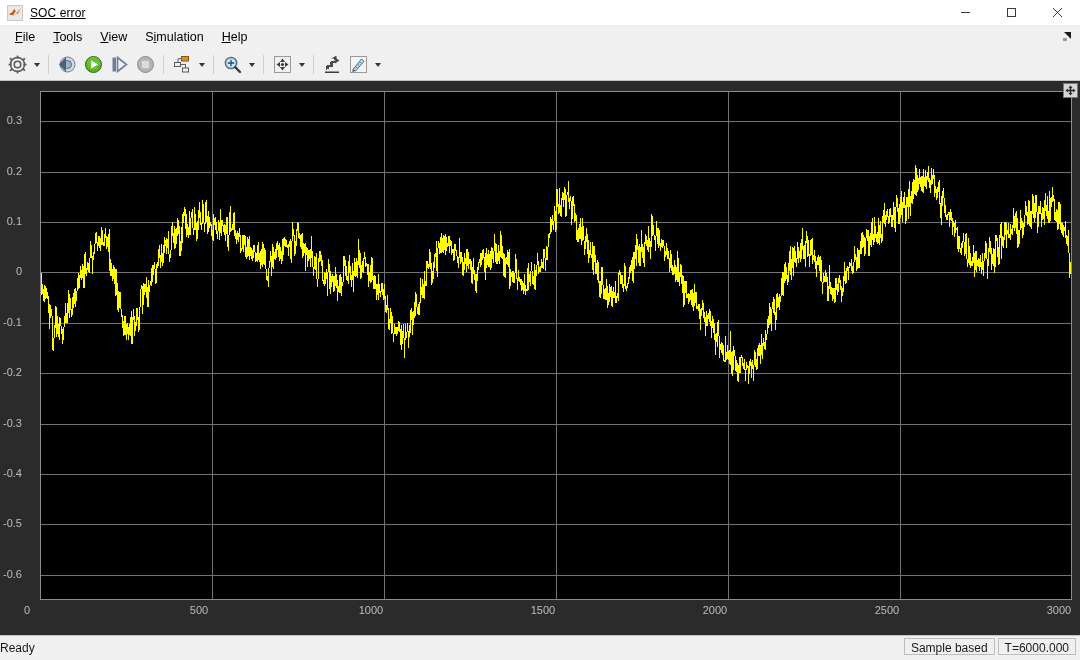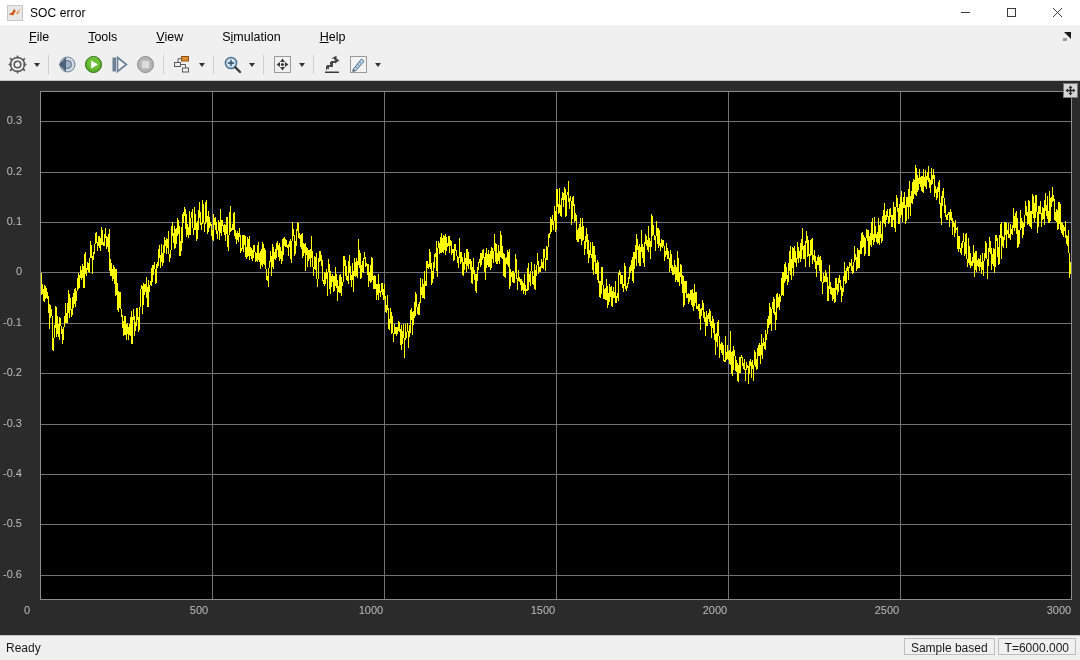--- a/index.html
+++ b/index.html
@@ -39,20 +39,21 @@
     position: relative;
     background: #e8e8e8;
     border: 1px solid #c8c8c8;
     box-sizing: border-box;
   }
   .titlebar-icon svg { display: block; }
   .titlebar-title {
     font-size: 12px;
     color: #000;
     letter-spacing: .1px;
+    text-decoration: underline;
   }
   .winbuttons {
     position: absolute;
     right: 0; top: 0;
     height: 25px;
     display: flex;
   }
   .winbtn {
     width: 46px;
     height: 25px;
@@ -62,26 +63,25 @@
     color: #3a3a3a;
   }
   .winbtn svg { display:block; }
 
   
   .menubar {
     height: 24px;
     background: #f0f0f0;
     display: flex;
     align-items: center;
-    padding-left: 20px;
+    padding-left: 6px;
     flex: 0 0 auto;
     position: relative;
     font-size: 12.5px;
     color: #000;
-    gap: 21px;
   }
   .menuitem {
     padding: 2px 9px;
     white-space: nowrap;
   }
   .menuitem u { text-decoration: underline; }
   .menu-overflow {
     position: absolute;
     right: 6px;
     top: 5px;
@@ -163,21 +163,21 @@
     height: 24px;
     background: #f0f0f0;
     border-top: 1px solid #c4c4c4;
     display: flex;
     align-items: center;
     flex: 0 0 auto;
     font-size: 12px;
     color: #1a1a1a;
     position: relative;
   }
-  .status-ready { padding-left: 6px; }
+  .status-ready { padding-left: 0; }
   .status-right {
     position: absolute;
     right: 4px;
     top: 2px;
     display: flex;
     gap: 3px;
     border-radius: 7px;
   }
   .status-cell {
     border: 1px solid #bdbdbd;

